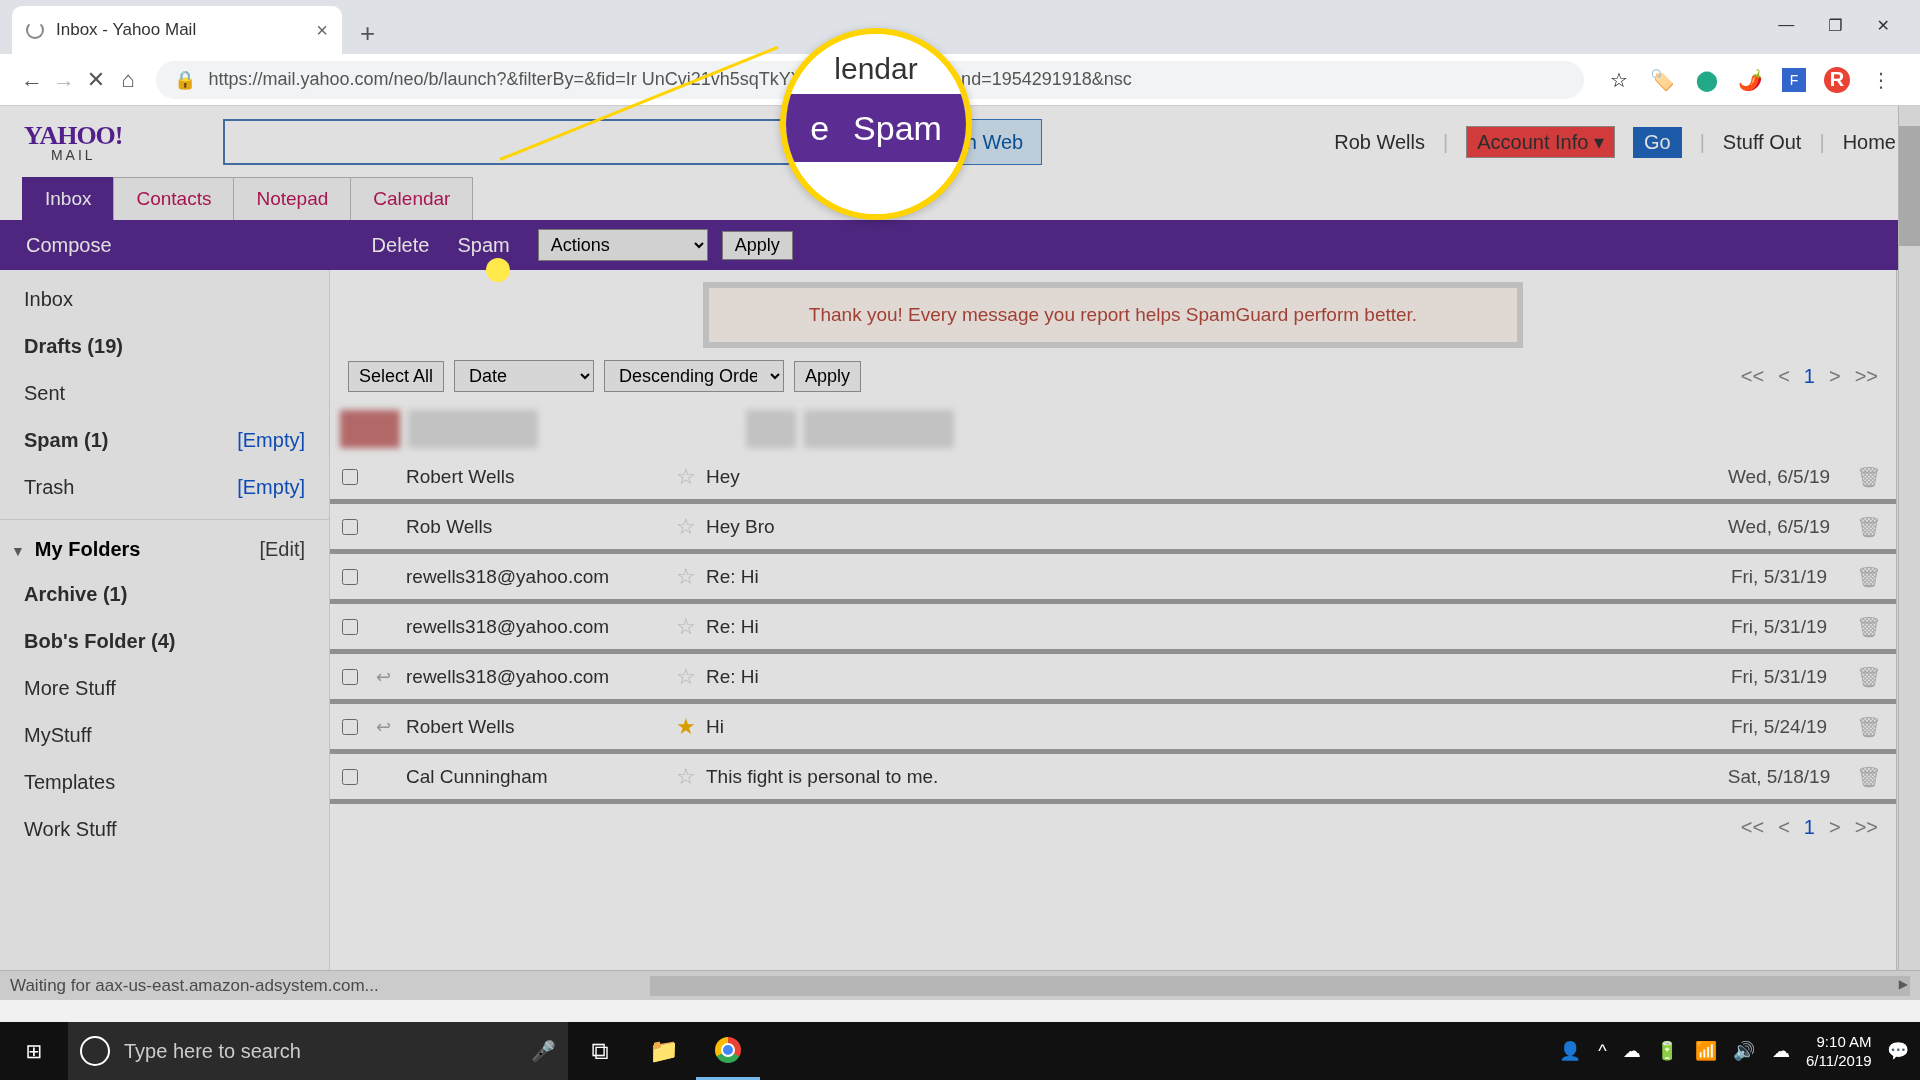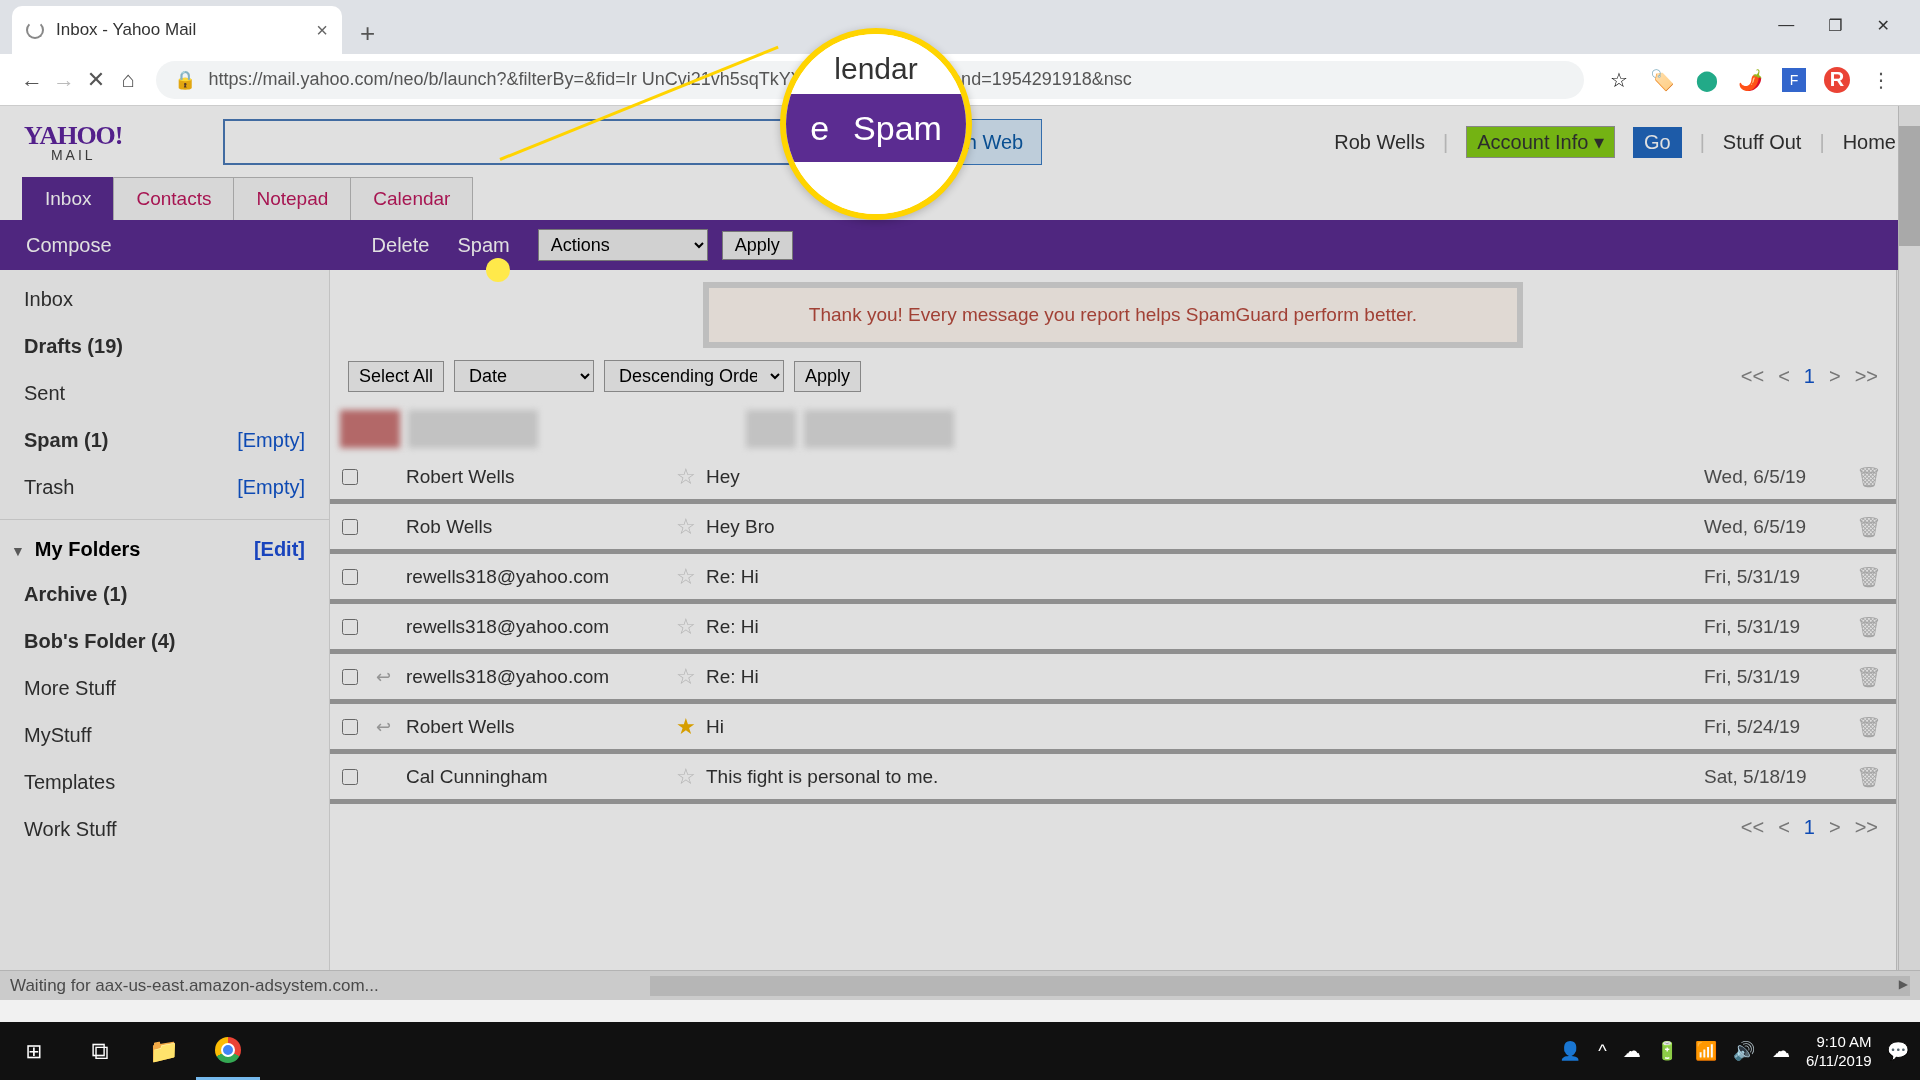--- a/index.html
+++ b/index.html
@@ -30,21 +30,21 @@
 
 .mail-page { position: absolute; top: 106px; left: 0; right: 0; bottom: 80px; background: #fff; }
 
 .yahoo-header { height: 72px; display: flex; align-items: center; padding: 0 24px; }
 .yahoo-logo { font-family: 'Times New Roman', serif; font-weight: bold; font-size: 26px; color: #5f259f; letter-spacing: -1px; }
 .yahoo-logo-sub { font-size: 14px; color: #444; letter-spacing: 3px; text-align: center; margin-top: -4px; }
 .search-box { margin-left: 100px; width: 660px; height: 46px; border: 2px solid #4a7ab8; background: #fff; }
 .search-web { margin-left: 12px; height: 46px; padding: 0 18px; background: #d9eaf9; border: 1px solid #3b7dc4; color: #0b5aa6; font-size: 20px; cursor: pointer; display: inline-flex; align-items: center; }
 .header-right { margin-left: auto; display: flex; align-items: center; gap: 18px; font-size: 20px; color: #333; }
 .header-right .sep { color: #ccc; }
-.account-info { border: 1px solid #999; padding: 3px 10px; background: #84cc16; cursor: pointer; }
+.account-info { border: 1px solid #999; padding: 3px 10px; background: #ef4444; cursor: pointer; }
 .go-btn { background: #2168c0; color: #fff; padding: 3px 10px; border: 1px solid #2168c0; cursor: pointer; }
 
 .top-tabs { display: flex; height: 42px; align-items: flex-end; padding-left: 22px; }
 .top-tab { padding: 10px 22px; border: 1px solid #bbb; border-bottom: none; background: #f5f5f5; font-size: 19px; color: #be185d; cursor: pointer; margin-right: -1px; }
 .top-tab.active { background: #5b2c91; color: #fff; border-color: #5b2c91; }
 
 .action-bar { background: #5b2c91; height: 50px; display: flex; align-items: center; color: #fff; font-size: 20px; }
 .compose { padding: 0 26px; cursor: pointer; }
 .action-bar .spacer { width: 220px; }
 .action-link { padding: 0 14px; cursor: pointer; }
@@ -52,40 +52,40 @@
 .apply-btn { background: #eee; color: #000; padding: 3px 12px; margin-left: 14px; border: 1px solid #888; font-size: 18px; cursor: pointer; }
 
 .mail-body { display: flex; height: calc(100% - 164px); }
 .sidebar { width: 330px; background: #fafafa; border-right: 1px solid #ddd; padding-top: 6px; }
 .folder { padding: 12px 24px; font-size: 20px; color: #333; display: flex; justify-content: space-between; cursor: pointer; }
 .folder.bold { font-weight: bold; }
 .folder .side-link { color: #1155cc; font-weight: normal; }
 .folder-divider { border-top: 1px solid #ddd; margin: 8px 0; }
 .my-folders-head { display: flex; align-items: center; padding: 10px 24px 10px 11px; font-size: 20px; font-weight: bold; justify-content: space-between; }
 .my-folders-head .tri { font-size: 14px; margin-right: 10px; color: #666; }
-.my-folders-head .edit { color: #1d4ed8; font-weight: bold; }
+.my-folders-head .edit { color: #404040; font-weight: normal; }
 
 .content { flex: 1; background: #fff; position: relative; }
 .notice-box { margin: 12px auto 0; width: 820px; background: #fff7f1; border: 6px solid #d9d9d9; padding: 16px; text-align: center; color: #b84a3d; font-size: 19px; }
 .list-toolbar { display: flex; align-items: center; padding: 12px 18px; gap: 10px; }
 .list-toolbar button, .list-toolbar select { font-size: 18px; padding: 4px 10px; background: #f4f4f4; border: 1px solid #999; }
 .paginate { margin-left: auto; font-size: 20px; color: #888; display: flex; gap: 14px; align-items: center; }
 .paginate .active-page { color: #1155cc; }
 
 .blur-row { height: 50px; display: flex; gap: 8px; padding: 0 10px; align-items: center; }
 .blur-box { background: #ddd; height: 38px; filter: blur(3px); }
 
 .email-row { display: flex; align-items: center; height: 50px; border-bottom: 5px solid #a3a3a3; padding: 0 12px; font-size: 19px; color: #333; }
 .email-row input[type=checkbox] { margin-right: 18px; width: 16px; height: 16px; }
 .reply-icon { color: #aaa; margin-right: 10px; font-size: 18px; width: 20px; }
 .sender { width: 270px; }
 .star { width: 30px; color: #ccc; font-size: 22px; }
 .star.filled { color: #f4b400; }
 .subject { flex: 1; }
-.date { width: 150px; text-align: left; color: #555; }
+.date { width: 150px; text-align: center; color: #555; }
 .trash-icon { width: 30px; text-align: center; color: #bbb; font-size: 20px; cursor: pointer; }
 
 .bottom-paginate { display: flex; justify-content: flex-end; padding: 12px 18px; }
 
 .right-gutter { width: 24px; background: #f1f1f1; border-left: 1px solid #ccc; }
 .magnifier { position: absolute; top: 28px; left: 780px; width: 192px; height: 192px; border-radius: 50%; border: 6px solid #ffd400; background: #fff; z-index: 8; overflow: hidden; box-shadow: 0 2px 8px rgba(0,0,0,0.2); }
 .mag-inner-top { height: 60px; background: #fff; text-align: center; font-size: 30px; padding-top: 18px; color: #333; }
 .mag-inner-mid { height: 68px; background: #5b2c91; display: flex; align-items: center; justify-content: center; color: #fff; font-size: 34px; }
 .mag-inner-mid .partial { margin-right: 24px; }
 .mag-inner-bot { height: 64px; background: #fff; }
@@ -353,20 +353,25 @@
     <div class="thumb"></div>
   </div>
 
 <div class="status-bar">
   <span>Waiting for aax-us-east.amazon-adsystem.com...</span>
   <div class="hscroll"></div>
 </div>
 
 <div class="taskbar">
   <div class="win-start">⊞</div>
+  <div class="cortana">
+    <span class="cortana-circle"></span>
+    <span>Type here to search</span>
+    <span class="cortana-mic">🎤</span>
+  </div>
   <div class="task-icon">⧉</div>
   <div class="task-icon">📁</div>
   <div class="task-icon" style="border-bottom:3px solid #76b9ed;">
     <span style="width:26px;height:26px;border-radius:50%;background:conic-gradient(#ea4335 0 120deg,#34a853 120deg 240deg,#fbbc05 240deg 360deg);display:inline-block;position:relative;">
         <span style="position:absolute;top:6px;left:6px;width:14px;height:14px;border-radius:50%;background:#4285f4;border:2px solid #fff;"></span>
       </span>
   </div>
   <div class="task-right">
     <span>👤</span>
     <span>^</span>

